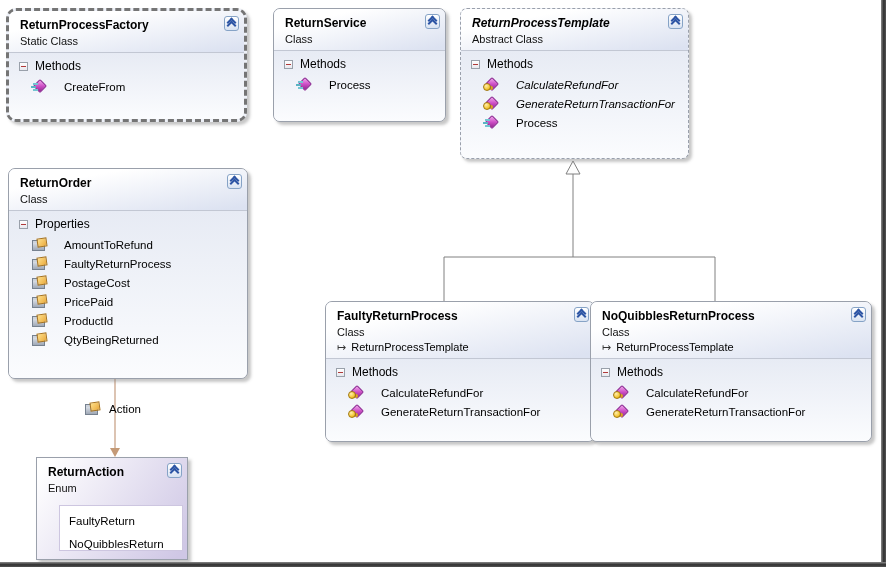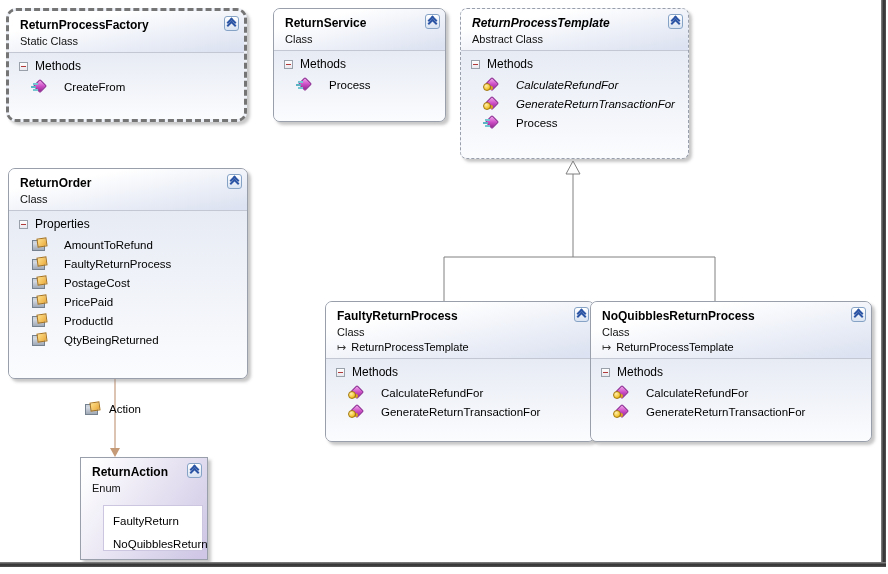--- a/index.html
+++ b/index.html
@@ -275,21 +275,21 @@
         <span>GenerateReturnTransactionFor</span>
       </div>
     </div>
   </div>
 
   <div class="assoc">
     <span class="pi"></span>
     <span>Action</span>
   </div>
 
-  <div class="enum-box" style="left:36px;top:457px;width:128px;height:103px;margin-left:44px;">
+  <div class="enum-box" style="left:36px;top:457px;width:152px;height:103px;">
     <div class="hdr">
       <div class="box-title">ReturnAction</div>
       <div class="box-kind">Enum</div>
       <div class="cbtn"></div>
     </div>
     <div class="enum-values">
       <div class="erow">FaultyReturn</div>
       <div class="erow">NoQuibblesReturn</div>
     </div>
   </div>

